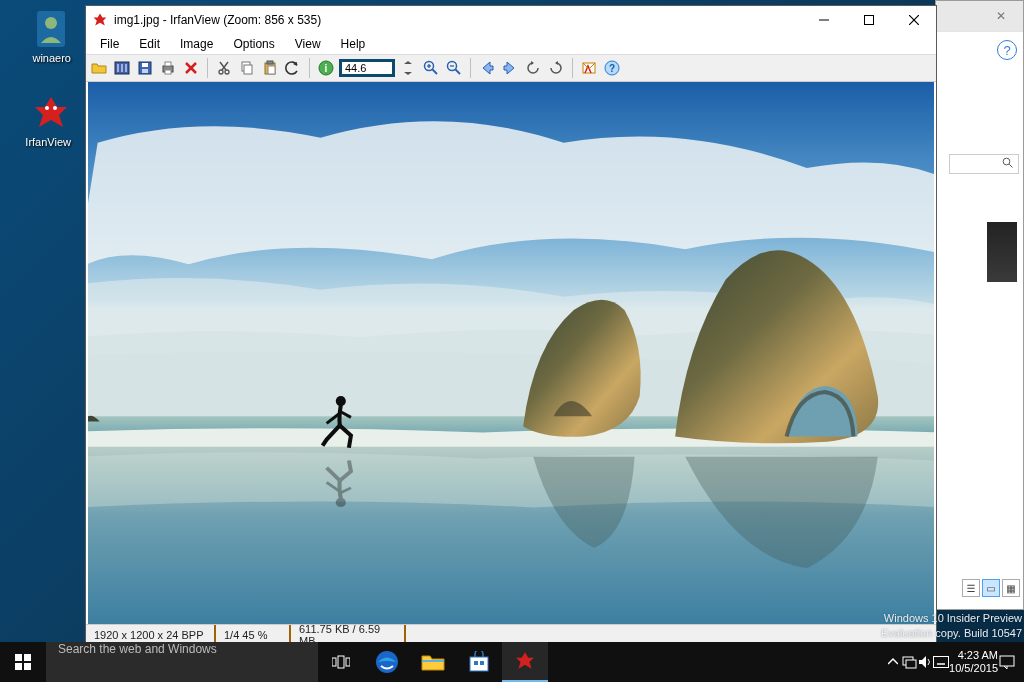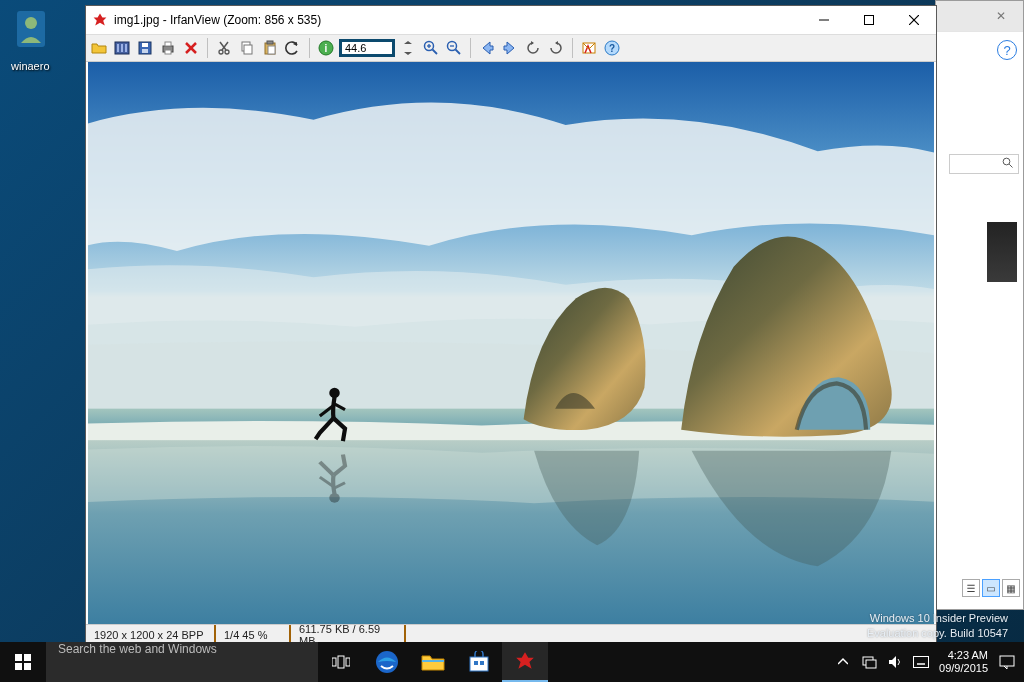--- a/index.html
+++ b/index.html
@@ -1,21 +1,21 @@
 <!DOCTYPE html>
 <html><head>
 <meta charset="utf-8">
 <style>
 * { margin: 0; padding: 0; box-sizing: border-box; font-family: "Segoe UI", Tahoma, sans-serif; }
 html, body { width: 1024px; height: 682px; overflow: hidden; }
 body { background: linear-gradient(135deg, #0a4b7a 0%, #0c3a5c 50%, #072a42 100%); position: relative; }
 
 
 .desktop { position: absolute; left: 0; top: 0; width: 90px; height: 640px; display: flex; flex-direction: column; padding-top: 5px; }
-.desktop-icon { width: 75px; display: flex; flex-direction: column; align-items: flex-start; color: #fff; font-size: 11px; text-align: center; padding: 4px 11px; margin-bottom: 20px; cursor: pointer; gap: 8px; }
+.desktop-icon { width: 75px; display: flex; flex-direction: column; align-items: flex-end; color: #fff; font-size: 11px; text-align: center; padding: 4px 4px; margin-bottom: 20px; cursor: pointer; }
 .desktop-icon .ico { width: 40px; height: 40px; margin-bottom: 3px; display:flex; align-items:center; justify-content:center; }
 .desktop-icon span { line-height: 1.2; text-shadow: 1px 1px 2px #000; }
 
 
 .window { position: absolute; left: 85px; top: 5px; width: 852px; height: 640px; background: #fff; border: 1px solid #5a5a5a; display: flex; flex-direction: column; }
 .titlebar { height: 28px; display: flex; align-items: center; padding-left: 6px; background: #fff; }
 .titlebar .appicon { width: 16px; height: 16px; margin-right: 6px; display:flex; align-items:center; justify-content:center;}
 .titlebar .title { flex: 1; font-size: 12px; color: #000; }
 .titlebar .win-btn { width: 45px; height: 28px; display: flex; align-items: center; justify-content: center; font-size: 12px; color:#222; }
 
@@ -44,29 +44,29 @@
 .bg-win-btn { width:44px; height:30px; display:flex; align-items:center; justify-content:center; font-size:12px; color:#777;}
 .bg-body { flex:1; background:#fff; position:relative; border-top:1px solid #e5e5e5;}
 .bg-body .right-strip { position:absolute; right:6px; top:8px; width:20px; height:20px; border:1px solid #2b7de1; border-radius:50%; color:#2b7de1; font-size:13px; display:flex; align-items:center; justify-content:center;}
 .bg-body .on-text { position:absolute; left:-20px; top:80px; font-size:12px; color:#333; }
 .bg-body .search-row { position:absolute; right:4px; top:122px; width:70px; height:20px; border:1px solid #ccc; display:flex; align-items:center; justify-content:flex-end; padding-right:4px;}
 .bg-body .thumb-sample { position:absolute; right:6px; top:190px; width:30px; height:60px; background:linear-gradient(#232323,#3a3a3a); }
 .bg-body .view-btns { position:absolute; right:3px; bottom:12px; display:flex; gap:2px;}
 .bg-body .view-btns div { width:18px; height:18px; border:1px solid #aaa; display:flex; align-items:center; justify-content:center; font-size:10px; color:#444; background:#fff;}
 .bg-body .view-btns .sel { background:#cce6ff; border-color:#4aa0ff;}
 
-.watermark { position:absolute; right:16px; bottom:42px; color:#e7eef5; font-size:11px; line-height:1.3; text-align:right; text-shadow:0 0 2px rgba(0,0,0,.4); }
+.watermark { position:absolute; right:2px; bottom:42px; color:#e7eef5; font-size:11px; line-height:1.3; text-align:right; text-shadow:0 0 2px rgba(0,0,0,.4); }
 
 
 .taskbar { position: absolute; left: 0; bottom: 0; width: 1024px; height: 40px; background: #101010; display: flex; align-items: center; color: #fff; }
 .start-btn { width: 46px; height: 40px; display: flex; align-items: center; justify-content: center; }
 .search-box { width: 272px; height: 40px; background: #2b2b2b; display: flex; align-items: flex-start; padding-left: 12px; color: #bcbcbc; font-size: 12px; }
 .task-btn { width: 46px; height: 40px; display: flex; align-items: center; justify-content: center; }
 .task-btn.active { border-bottom: 2px solid #76b9ed; background:#272727;}
-.tray { margin-left: auto; display: flex; align-items: center; gap: 10px; padding-right: 8px; font-size: 10.5px; color:#fff;}
+.tray { margin-left: auto; display: flex; align-items: center; padding-right: 8px; font-size: 10.5px; color:#fff;}
 .tray .clock { text-align: right; line-height: 1.2; font-size: 11px;}
 .tray .up-arrow,.tray .tray-icon { width:16px; height:16px; display:flex; align-items:center; justify-content:center; }
 .tray .notif { width: 18px; height: 40px; display:flex; align-items:center; justify-content:center; }
 
 
 </style>
 </head>
 <body>
 
 <div class="bg-window">
@@ -97,20 +97,30 @@
   <div class="desktop-icon">
     <div class="ico">
       <svg width="40" height="40" viewBox="0 0 40 40">
           <rect x="6" y="2" width="28" height="36" rx="3" fill="#1d6aa3"></rect>
           <circle cx="20" cy="14" r="6" fill="#8db87a"></circle>
           <path d="M10 34 Q20 22 30 34 Z" fill="#8db87a"></path>
         </svg>
     </div>
     <span>winaero</span>
   </div>
+  <div class="desktop-icon">
+    <div class="ico">
+      <svg width="40" height="40" viewBox="0 0 40 40">
+          <path d="M20 4 L26 14 L36 14 L28 22 L32 34 L20 27 L8 34 L12 22 L4 14 L14 14 Z" fill="#d62020"></path>
+          <circle cx="16" cy="15" r="2" fill="#fff"></circle>
+          <circle cx="24" cy="15" r="2" fill="#fff"></circle>
+        </svg>
+    </div>
+    <span>IrfanView</span>
+  </div>
 </div>
 
 <div class="window">
   <div class="titlebar">
     <div class="appicon">
       <svg width="16" height="16" viewBox="0 0 40 40">
           <path d="M20 4 L26 14 L36 14 L28 22 L32 34 L20 27 L8 34 L12 22 L4 14 L14 14 Z" fill="#d62020"></path>
         </svg>
     </div>
     <div class="title">img1.jpg - IrfanView (Zoom: 856 x 535)</div>
@@ -125,20 +135,28 @@
         </svg>
     </div>
     <div class="win-btn win-close">
       <svg width="10" height="10">
           <line x1="0" y1="0" x2="10" y2="10" stroke="#000" stroke-width="1.2"></line>
           <line x1="10" y1="0" x2="0" y2="10" stroke="#000" stroke-width="1.2"></line>
         </svg>
     </div>
   </div>
 
+  <div class="menubar">
+    <div class="item">File</div>
+    <div class="item">Edit</div>
+    <div class="item">Image</div>
+    <div class="item">Options</div>
+    <div class="item">View</div>
+    <div class="item">Help</div>
+  </div>
 
   <div class="toolbar">
     <div class="tool-btn">
         <svg width="16" height="16" viewBox="0 0 16 16">
           <path d="M1 4h5l1 2h8v7H1z" fill="#f3c539" stroke="#b2860e"></path>
         </svg>
       </div>
     <div class="tool-btn">
         <svg width="16" height="16" viewBox="0 0 16 16">
           <rect x="1" y="2" width="14" height="12" fill="#4560a0" stroke="#1a2c57"></rect>
@@ -415,21 +433,21 @@
           <rect x="0.5" y="0.5" width="15" height="11" fill="none" stroke="#fff"></rect>
           <line x1="3" y1="3" x2="3" y2="3" stroke="#fff" stroke-width="1.5"></line>
           <line x1="6" y1="3" x2="6" y2="3" stroke="#fff" stroke-width="1.5"></line>
           <line x1="9" y1="3" x2="9" y2="3" stroke="#fff" stroke-width="1.5"></line>
           <line x1="12" y1="3" x2="12" y2="3" stroke="#fff" stroke-width="1.5"></line>
           <line x1="4" y1="8" x2="12" y2="8" stroke="#fff" stroke-width="1.5"></line>
         </svg>
     </div>
     <div class="clock">
       <div>4:23 AM</div>
-      <div>09/9/2015</div>
+      <div>10/5/2015</div>
     </div>
     <div class="notif">
       <svg width="16" height="16" viewBox="0 0 16 16">
           <rect x="1" y="2" width="14" height="10" fill="none" stroke="#fff"></rect>
           <path d="M5 12 L8 15 L8 12" fill="none" stroke="#fff"></path>
         </svg>
     </div>
   </div>
 </div>
 

